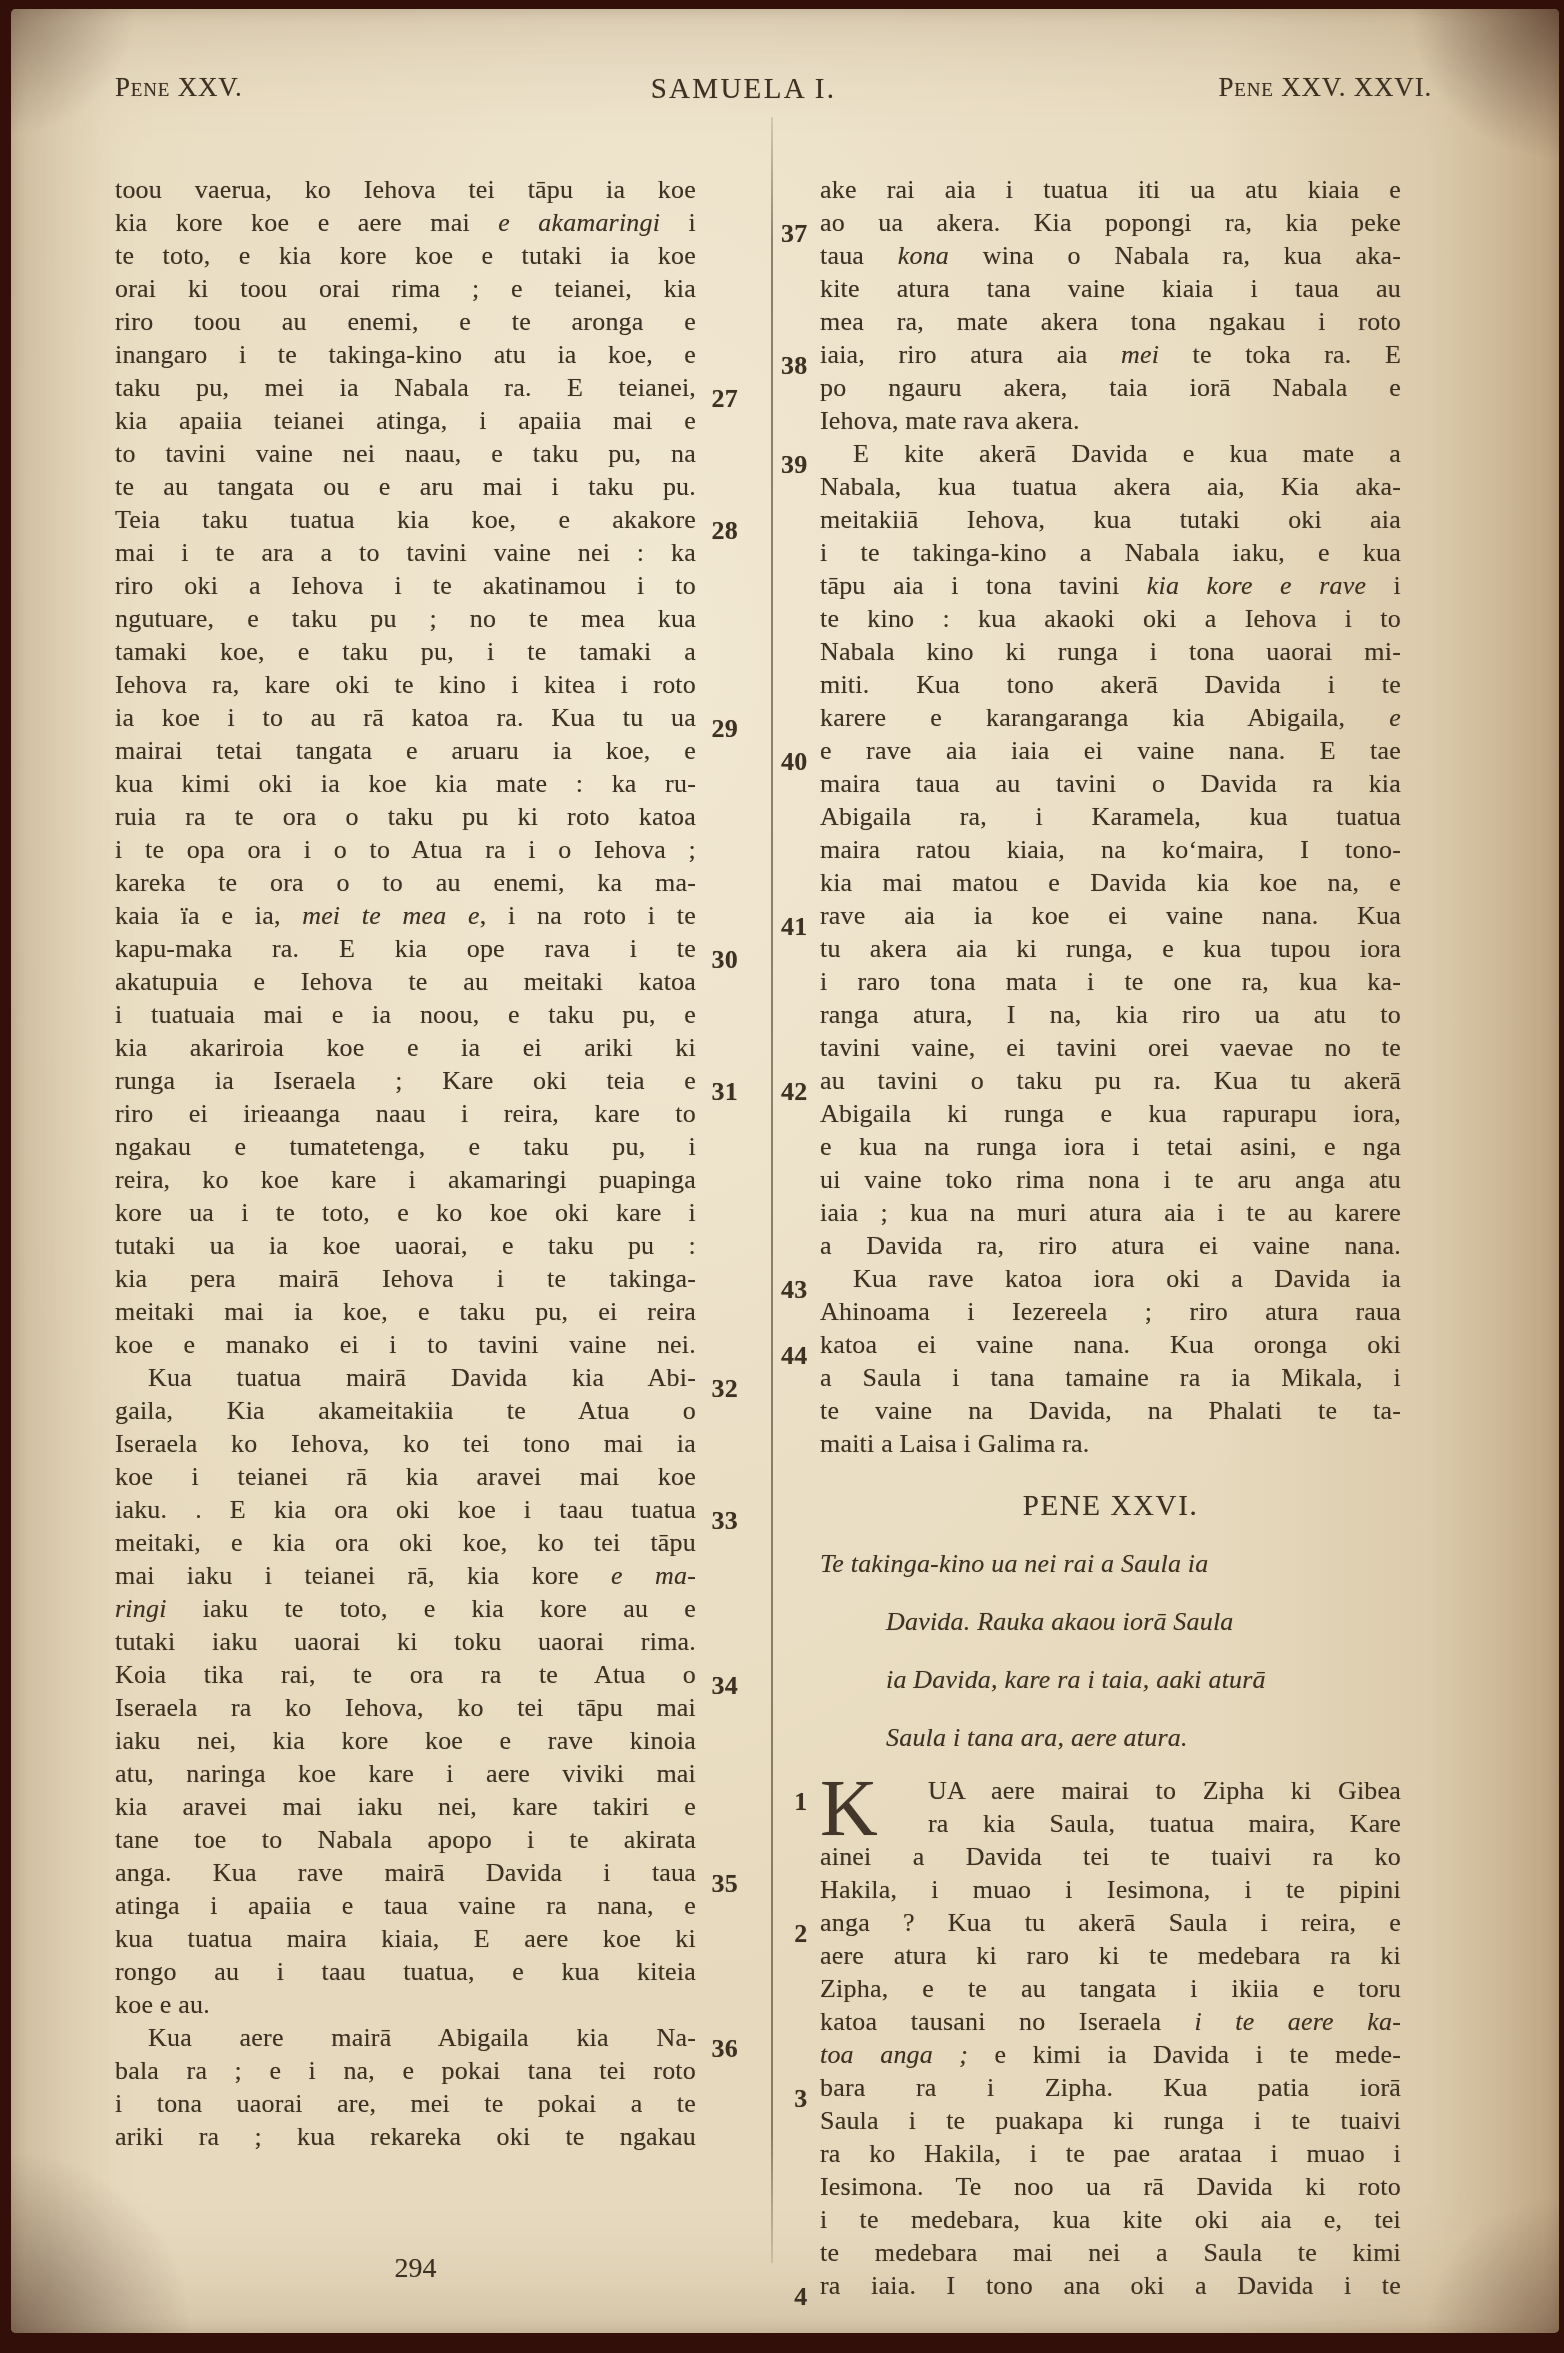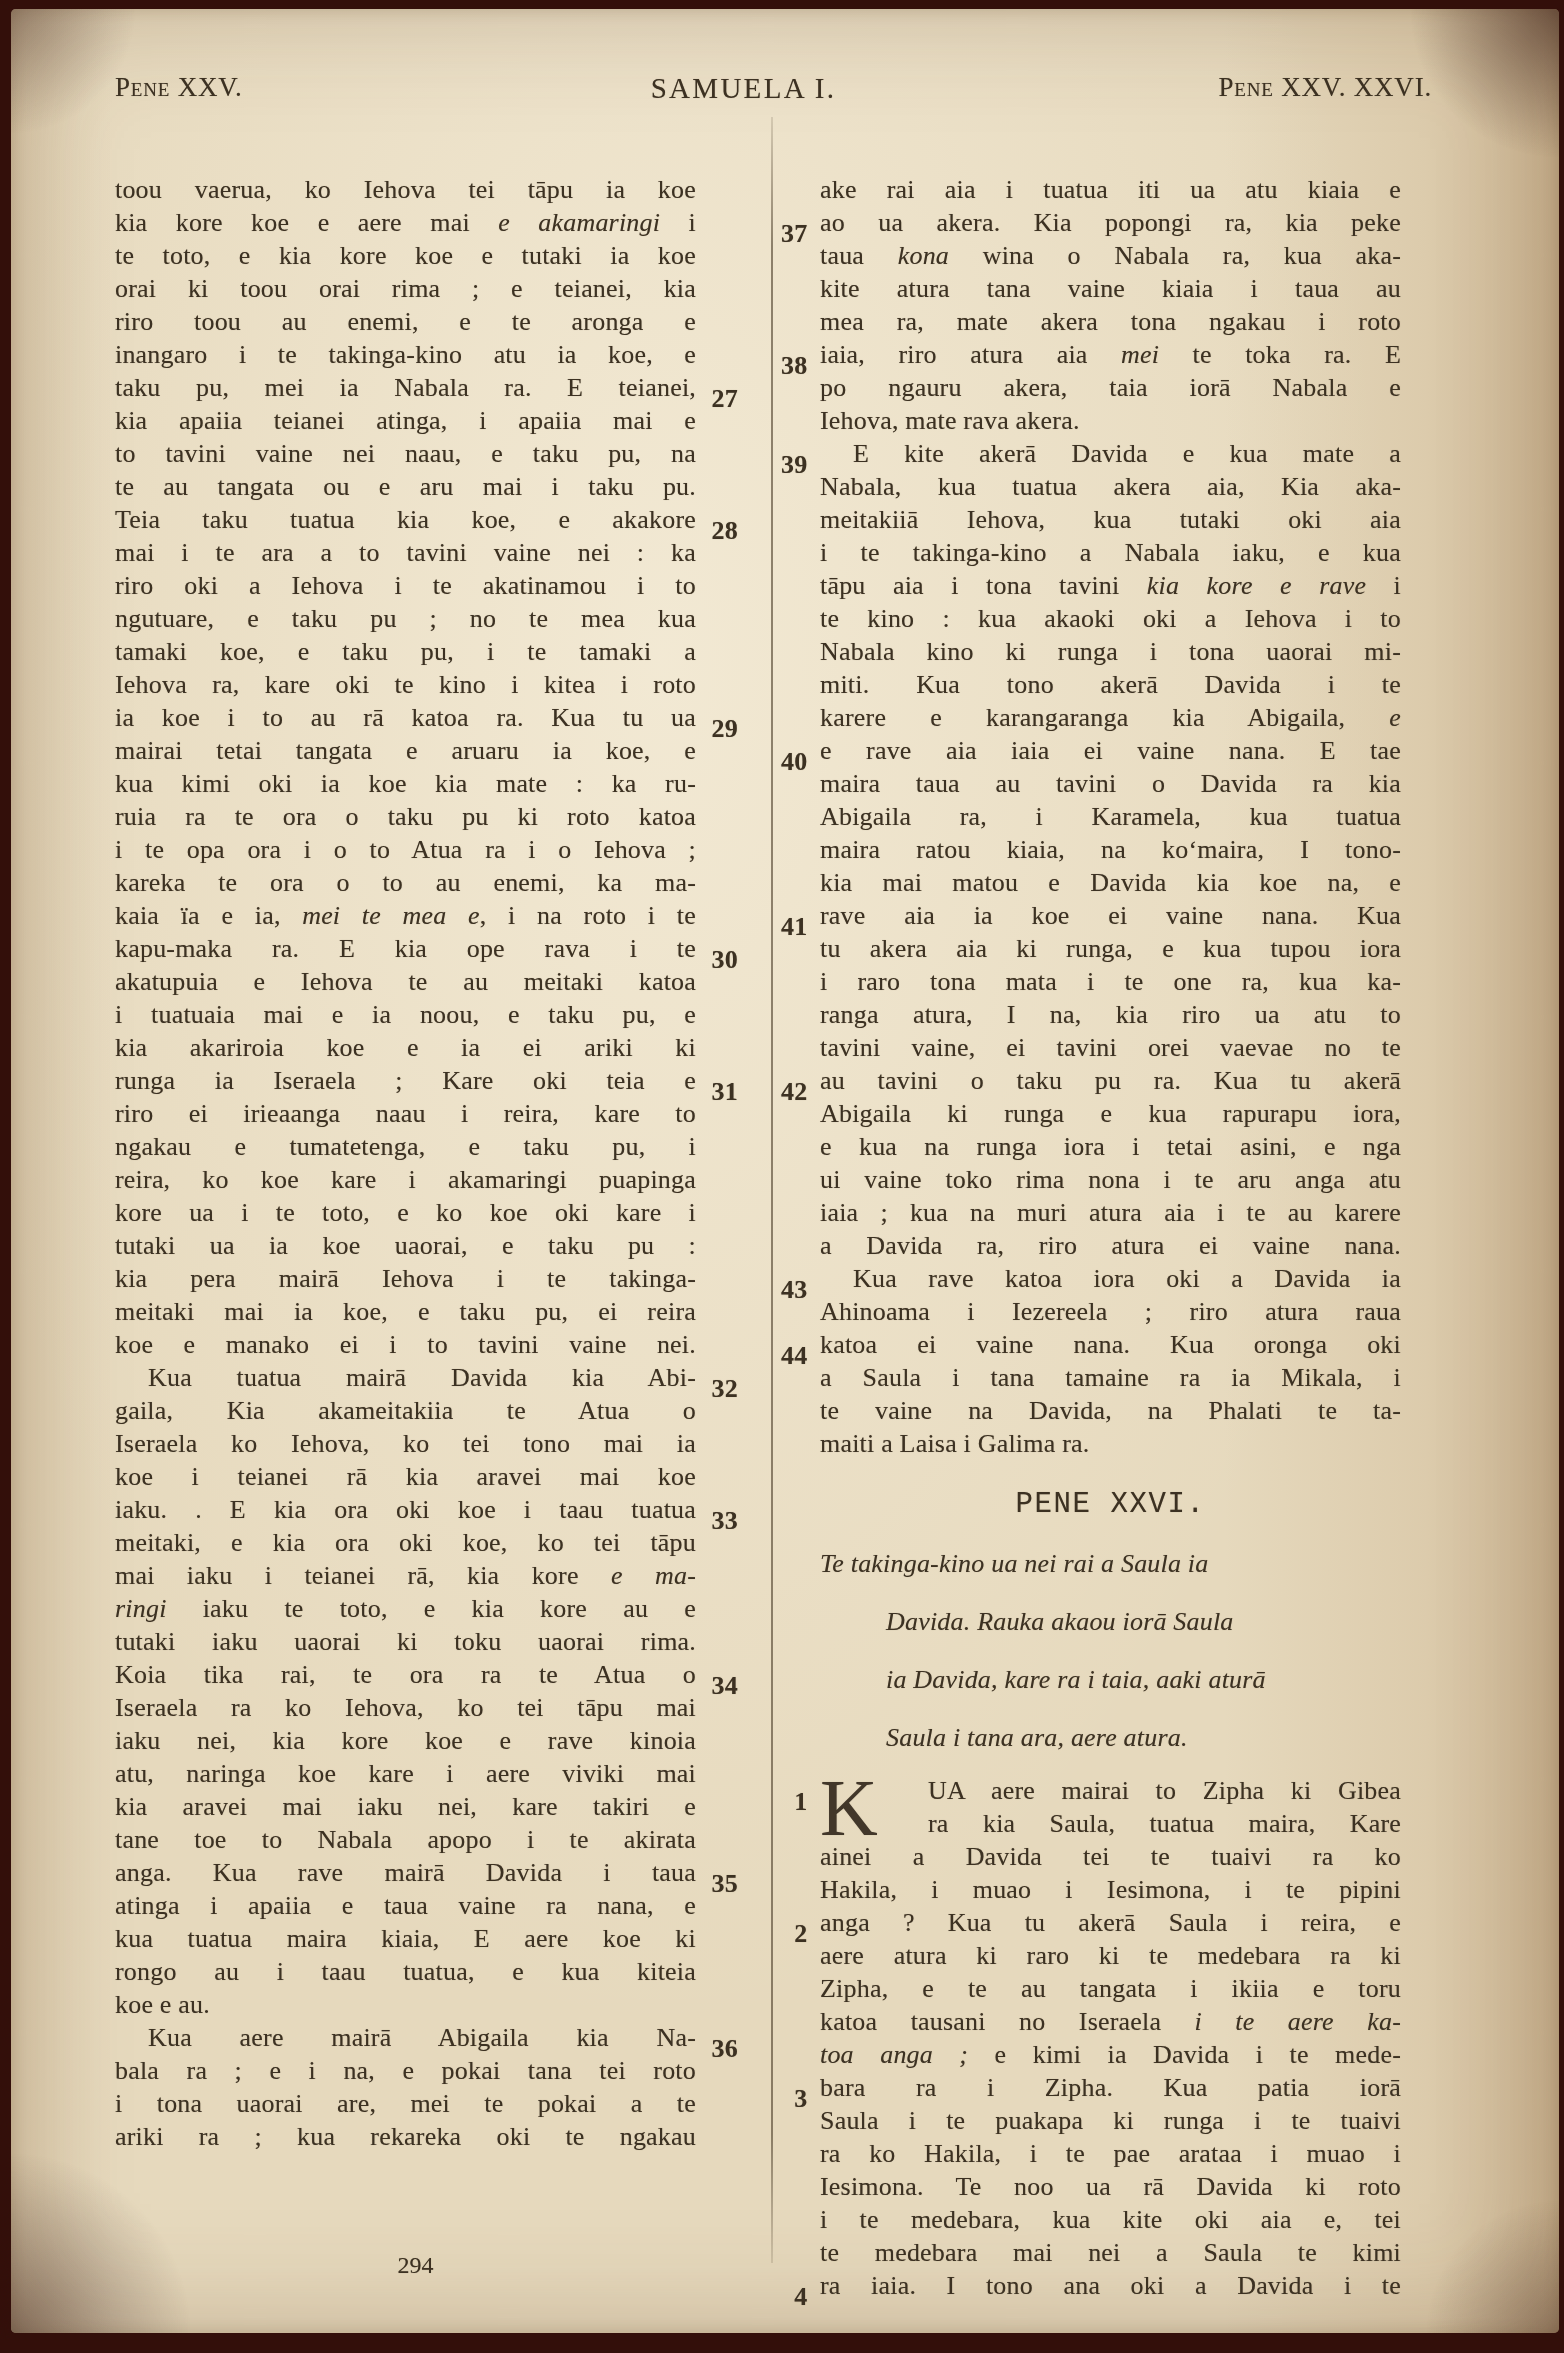--- a/index.html
+++ b/index.html
@@ -30,26 +30,26 @@
   .col-right{left:809px;}
   .line{position:relative;box-sizing:border-box;height:33px;line-height:33px;
         text-align:justify;text-align-last:justify;white-space:nowrap;}
   .line.nj{text-align-last:left;}
   .line.ind{padding-left:33px;}
   .line.pad{padding-left:108px;}
   .vnum{position:absolute;top:11px;line-height:33px;font-weight:bold;}
   .col-left .vnum{left:calc(100% + 15.6px);}
   .col-right .vnum{right:calc(100% + 12.5px);}
   .heading{text-align:center;font-size:29px;letter-spacing:1.6px;line-height:36px;
-           margin-top:27px;margin-bottom:19px;font-family:Liberation Mono, monospace;}
+           margin-top:27px;margin-bottom:19px;}
   .intro .iline{box-sizing:border-box;font-style:italic;font-size:26px;height:34px;line-height:34px;white-space:nowrap;margin-top:24px;}
   .intro .iline.ind2{padding-left:66px;}
   .v1{position:relative;margin-top:19px;}
   .dropcap{position:absolute;left:0;top:1.6px;font-size:80px;line-height:64px;color:#42372a;}
-  .pagenum{position:absolute;left:373px;top:2243px;width:63px;text-align:center;font-size:24px;}
+  .pagenum{position:absolute;left:373px;top:2243px;width:63px;text-align:center;font-size:28px;}
   i{font-style:italic;}
 </style>
 </head>
 <body>
 
 <div class="stage">
   <div class="page">
     <div class="rh rh-left">Pene XXV.</div>
     <div class="rh rh-center">SAMUELA I.</div>
     <div class="rh rh-right">Pene XXV. XXVI.</div>

